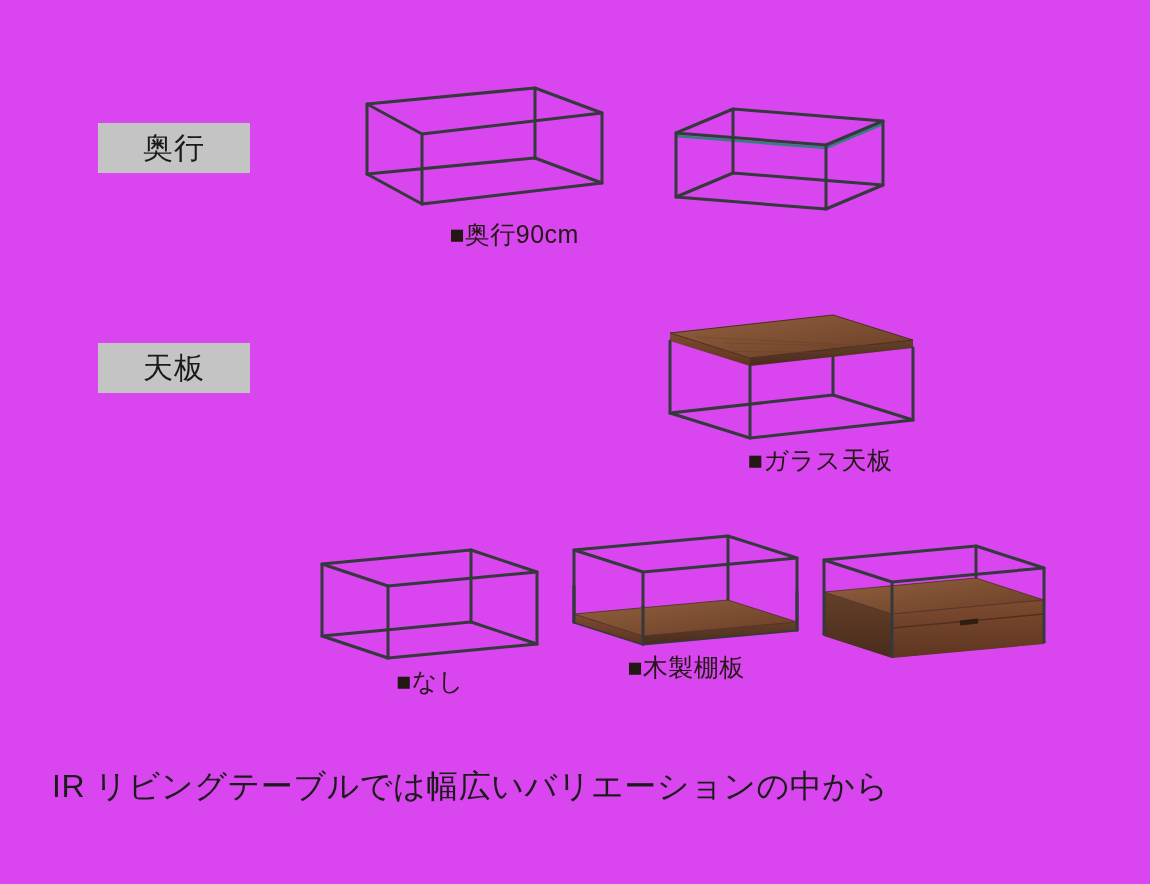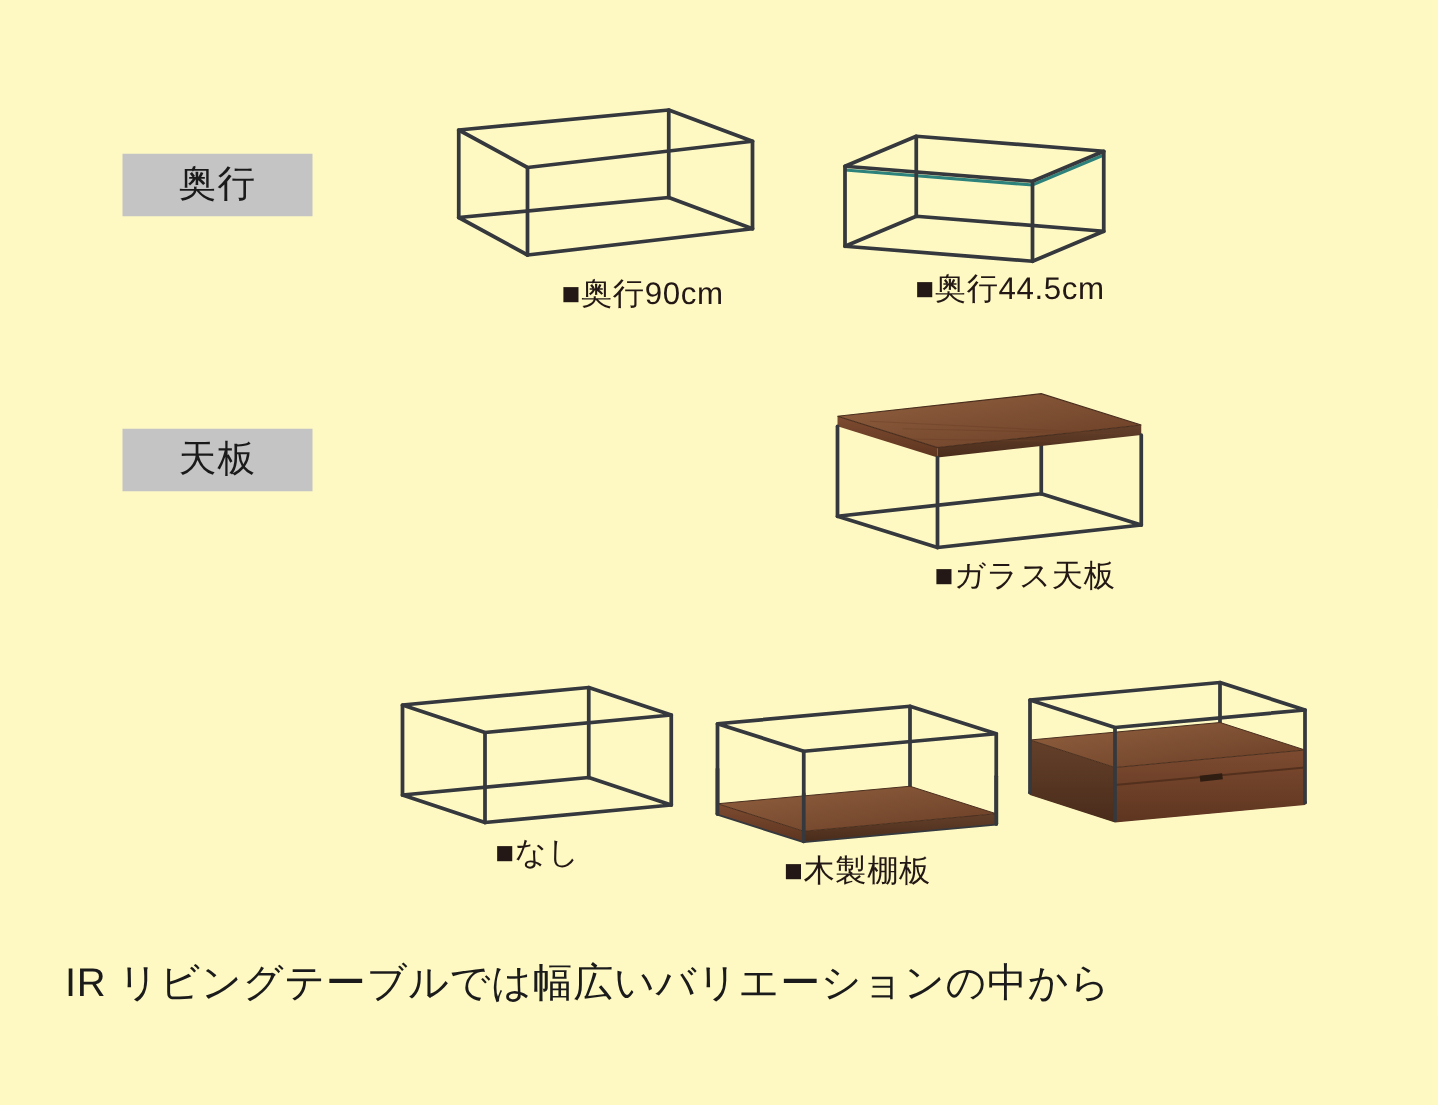--- a/index.html
+++ b/index.html
@@ -3,21 +3,21 @@
 <meta charset="utf-8">
 <style>
   html,body{margin:0;padding:0;}
   body{
     font-family:"Liberation Sans","DejaVu Sans",sans-serif;
     background:#fafafa;
   }
   .canvas{
     position:relative;
     width:1150px;height:884px;
-    background:#fef9c3;
+    background:#d946ef;
     overflow:hidden;
   }
   .cat-label{
     position:absolute;
     left:98px;width:152px;height:50px;
     background:#c4c4c4;
     color:#1a1a1a;
     font-size:30px;
     line-height:50px;
     text-align:center;
@@ -100,21 +100,20 @@
       <polyline points="1,29 151,41 208,17" stroke="#2e827c" stroke-width="2.5" fill="none"></polyline>
       <polygon points="1,26 58,2 208,14 151,38" fill="url(#gGlassL)" class="frame-line"></polygon>
       <g class="frame-line">
         <line x1="1" y1="26" x2="1" y2="90"></line>
         <line x1="58" y1="2" x2="58" y2="66"></line>
         <line x1="208" y1="14" x2="208" y2="78"></line>
         <line x1="151" y1="38" x2="151" y2="102"></line>
         <polygon points="1,90 58,66 208,78 151,102"></polygon>
       </g>
     </svg>
-    <div class="caption nudge">■奥行44.5cm</div>
   </div>
 
   <div class="cat-label" style="top:343px">天板</div>
 
 
   <div class="figure" style="left:667px;top:310px;width:250px">
     <svg width="250" height="134" viewBox="-3 -3 250 134">
       <g class="frame-line">
         <line x1="163" y1="12" x2="163" y2="82"></line>
       </g>
@@ -144,21 +143,21 @@
         <line x1="1" y1="16" x2="1" y2="88"></line>
         <line x1="150" y1="2" x2="150" y2="74"></line>
         <line x1="216" y1="24" x2="216" y2="96"></line>
         <line x1="67" y1="38" x2="67" y2="110"></line>
         <polygon points="1,88 150,74 216,96 67,110"></polygon>
       </g>
     </svg>
     <div class="caption">■なし</div>
   </div>
 
-  <div class="figure" style="left:570px;top:560px;width:232px">
+  <div class="figure" style="left:570px;top:531px;width:232px">
     <svg width="232" height="120" viewBox="-3 -3 232 120">
       <polygon points="1,16 155,2 224,24 70,38" fill="url(#gGlass)" class="frame-line"></polygon>
       <g class="frame-line">
         <line x1="1" y1="16" x2="1" y2="88"></line>
         <line x1="155" y1="2" x2="155" y2="74"></line>
         <line x1="224" y1="24" x2="224" y2="96"></line>
         <line x1="70" y1="38" x2="70" y2="110"></line>
         <polygon points="1,88 155,74 224,96 70,110"></polygon>
       </g>
       <polygon points="1,80 70,102 70,110 1,88" fill="url(#gWoodFront)"></polygon>

